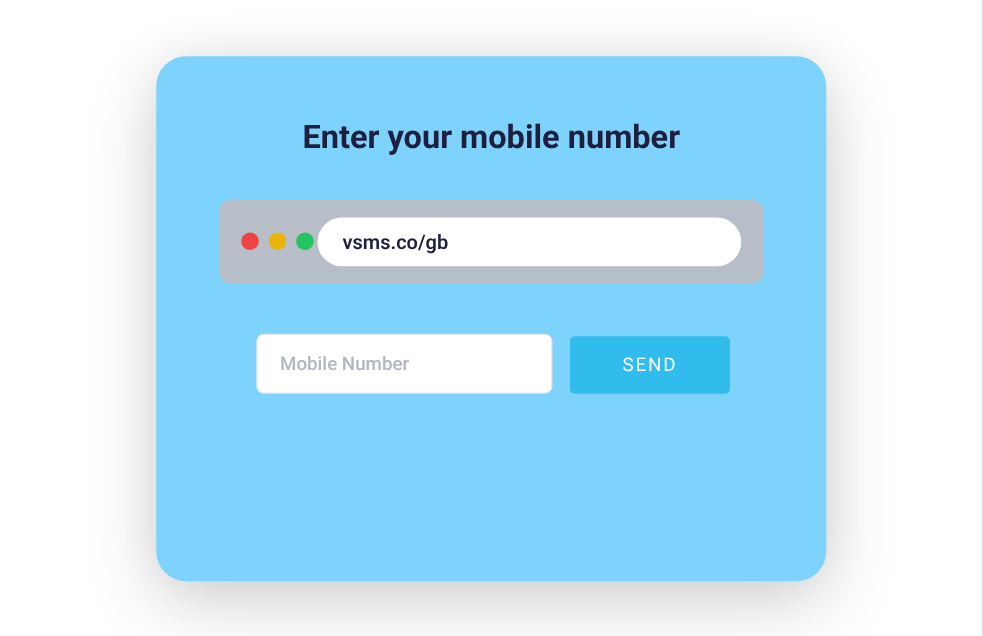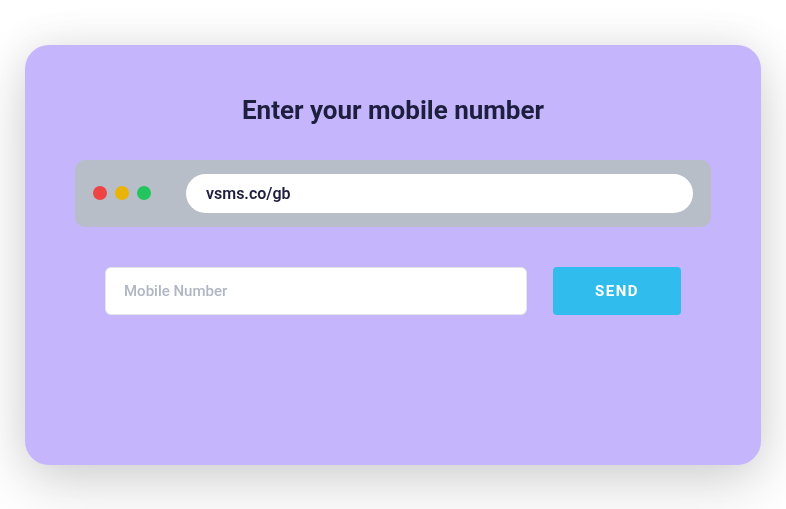--- a/index.html
+++ b/index.html
@@ -12,23 +12,23 @@
       font-family: -apple-system, BlinkMacSystemFont, 'Segoe UI', Roboto, sans-serif;
       background: #ffffff;
       width: 786px;
       height: 509px;
       display: flex;
       align-items: center;
       justify-content: center;
     }
     
     .card {
-      width: 736px;
+      width: 536px;
       height: 420px;
-      background: #c4b5fd;
+      background: #7dd3fc;
       border-radius: 24px;
       box-shadow: 0 20px 60px rgba(0, 0, 0, 0.15), 0 0 40px rgba(0, 0, 0, 0.08);
       padding: 48px 50px;
       position: relative;
     }
     
     .heading {
       text-align: center;
       font-size: 26px;
       font-weight: 700;
@@ -36,21 +36,21 @@
       line-height: 1.35;
       margin-bottom: 32px;
     }
     
     .browser-bar {
       background: #b8bec8;
       border-radius: 10px;
       padding: 14px 18px;
       display: flex;
       align-items: center;
-      gap: 35px;
+      gap: 3px;
       margin-bottom: 40px;
     }
     
     .traffic-lights {
       display: flex;
       gap: 8px;
       align-items: center;
     }
     
     .light {
@@ -68,23 +68,24 @@
       background: #ffffff;
       border-radius: 20px;
       padding: 10px 20px;
       font-size: 16px;
       font-weight: 600;
       color: #1e1e3f;
     }
     
     .form-row {
       display: flex;
-      gap: 26px;
+      gap: 14px;
       margin-bottom: 22px;
       padding: 0 30px;
+      align-items: flex-end;
     }
     
     .mobile-input {
       flex: 1;
       border: 1px solid #e2e5ea;
       border-radius: 6px;
       padding: 14px 18px;
       font-size: 15px;
       color: #1e1e3f;
       outline: none;
@@ -95,21 +96,21 @@
       color: #b0b6c2;
       font-weight: 500;
     }
     
     .send-button {
       background: #30bced;
       color: #ffffff;
       border: none;
       padding: 14px 42px;
       font-size: 15px;
-      font-weight: 700;
+      font-weight: 400;
       letter-spacing: 1.5px;
       border-radius: 4px;
       cursor: pointer;
       font-family: inherit;
     }
     
     .insert-row {
       padding: 0 30px;
     }
     

